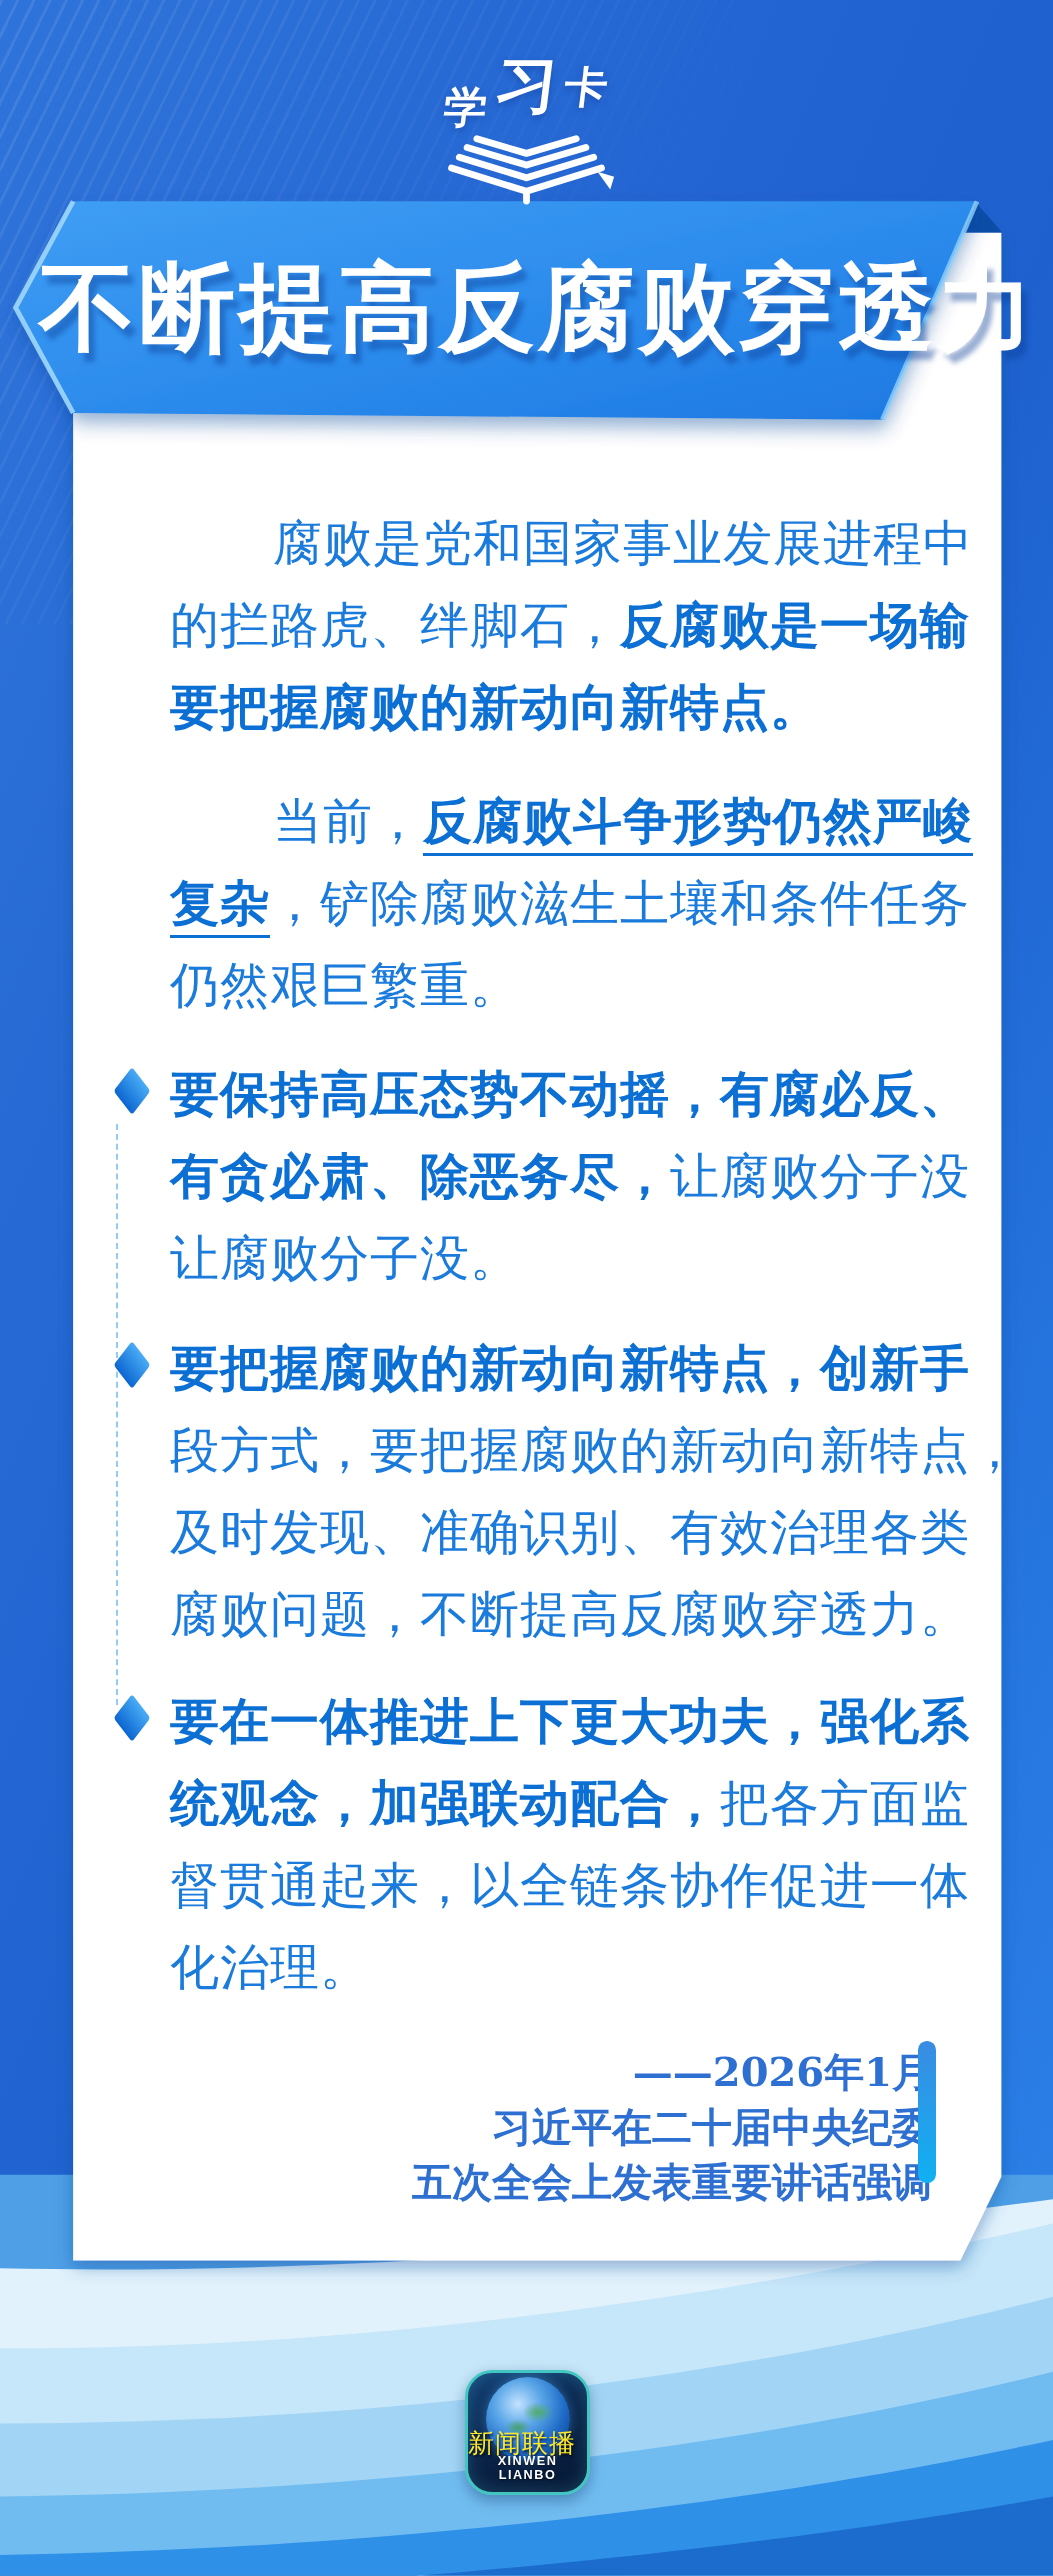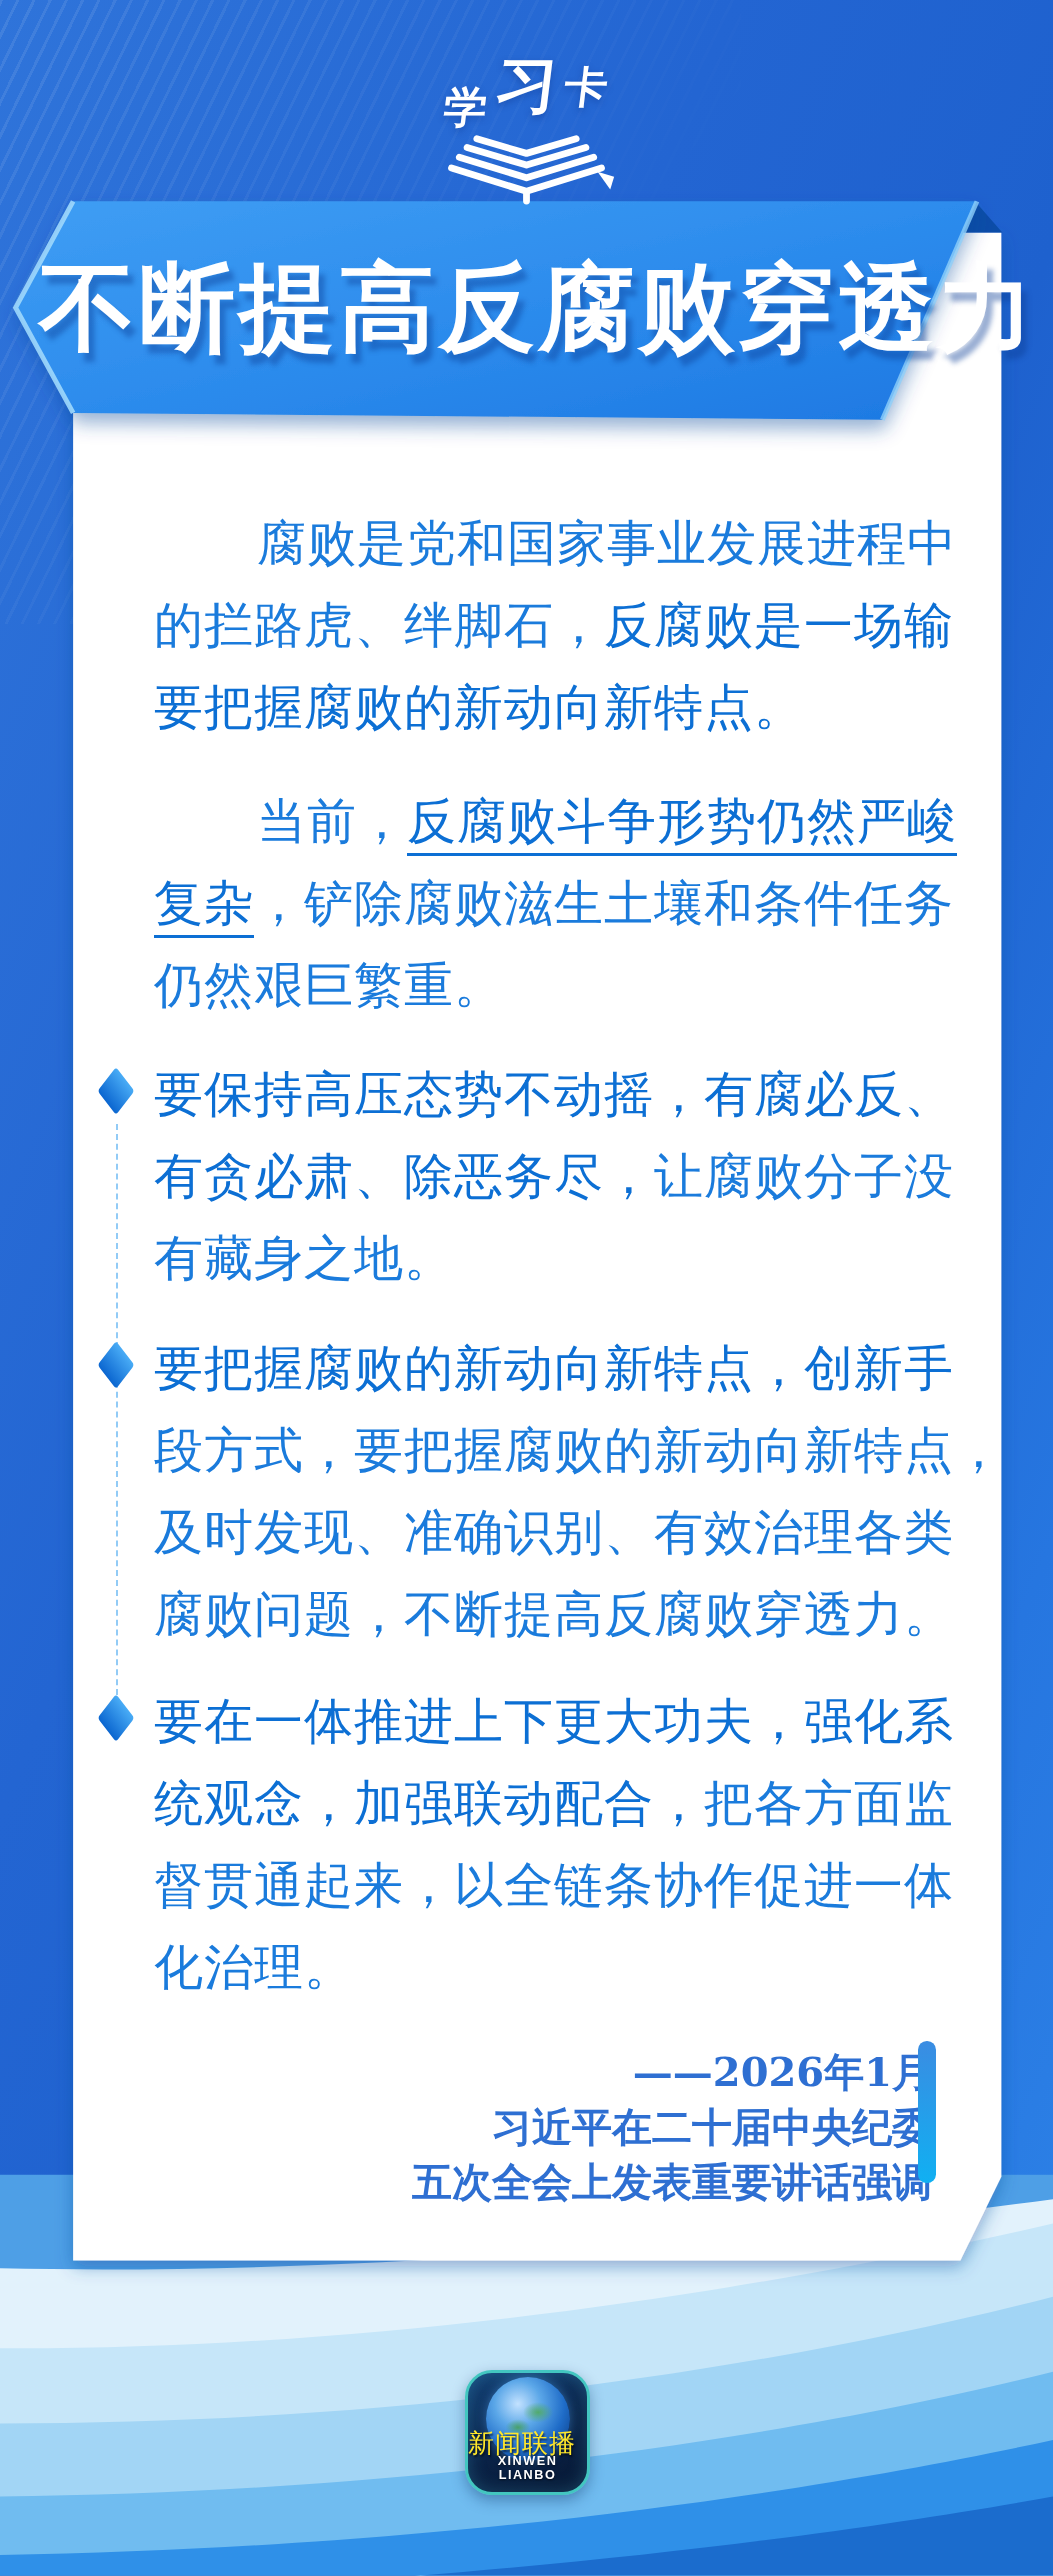--- a/index.html
+++ b/index.html
@@ -29,25 +29,25 @@
   
   .title{
     position:absolute;left:39px;top:250px;width:931px;z-index:3;
     text-align:center;font-size:96px;line-height:115px;font-weight:900;color:#fff;
     letter-spacing:3.9px;text-shadow:5.9px 8.8px 4.9px rgba(12,62,150,.42);white-space:nowrap;
   }
 
   
   #content{position:absolute;left:154px;top:0;width:804px;z-index:3;
     font-size:49px;line-height:82px;letter-spacing:1px;color:#1a7bdc;}
-  .block{position:absolute;left:0;width:100%;}
+  .block{position:absolute;left:16px;width:100%;}
   .blk0{top:502px;} .blk1{top:780px;} .blk2{top:1053px;} .blk3{top:1327px;} .blk4{top:1680px;}
   .line{white-space:nowrap;}
   .line.indent{text-indent:2.1em;}
-  .seg-bold{font-weight:400;color:#0c6fd4;}
+  .seg-bold{font-weight:700;color:#0c6fd4;}
   .seg-underline{border-bottom:3.9px solid #0c6fd4;padding-bottom:4.9px;}
   .diamond{
     position:absolute;left:-51px;top:25px;width:26px;height:26px;border-radius:2.9px;
     background:linear-gradient(180deg,#49acf6,#0b66d0);
     transform:scaleY(1.3) rotate(45deg);
   }
   .dash-line{
     position:absolute;left:116px;top:1124px;height:581px;width:0;z-index:2;
     border-left:2.9px dashed rgba(140,200,245,.95);
   }
@@ -155,21 +155,21 @@
     </div>
     <div class="block blk1">
       <div class="line indent"><span>当前，</span><span class="seg-bold seg-underline">反腐败斗争形势仍然严峻</span></div>
       <div class="line"><span class="seg-bold seg-underline">复杂</span><span>，铲除腐败滋生土壤和条件任务</span></div>
       <div class="line"><span>仍然艰巨繁重。</span></div>
     </div>
     <div class="block blk2">
       <span class="diamond"></span>
       <div class="line"><span class="seg-bold">要保持高压态势不动摇，有腐必反、</span></div>
       <div class="line"><span class="seg-bold">有贪必肃、除恶务尽，</span><span>让腐败分子没</span></div>
-      <div class="line"><span>有藏身之地。</span></div>
+      <div class="line"><span>让腐败分子没。</span></div>
     </div>
     <div class="block blk3">
       <span class="diamond"></span>
       <div class="line"><span class="seg-bold">要把握腐败的新动向新特点，创新手</span></div>
       <div class="line"><span>段方式，要把握腐败的新动向新特点，</span></div>
       <div class="line"><span>及时发现、准确识别、有效治理各类</span></div>
       <div class="line"><span>腐败问题，不断提高反腐败穿透力。</span></div>
     </div>
     <div class="block blk4">
       <span class="diamond"></span>

